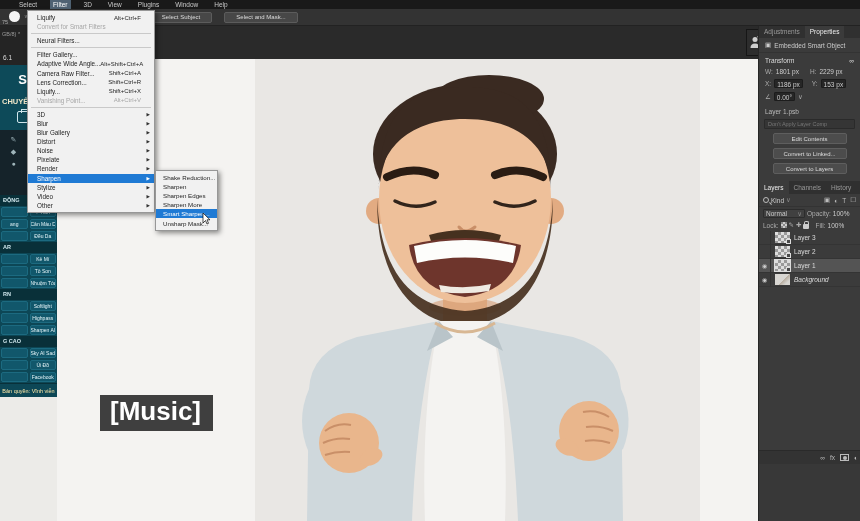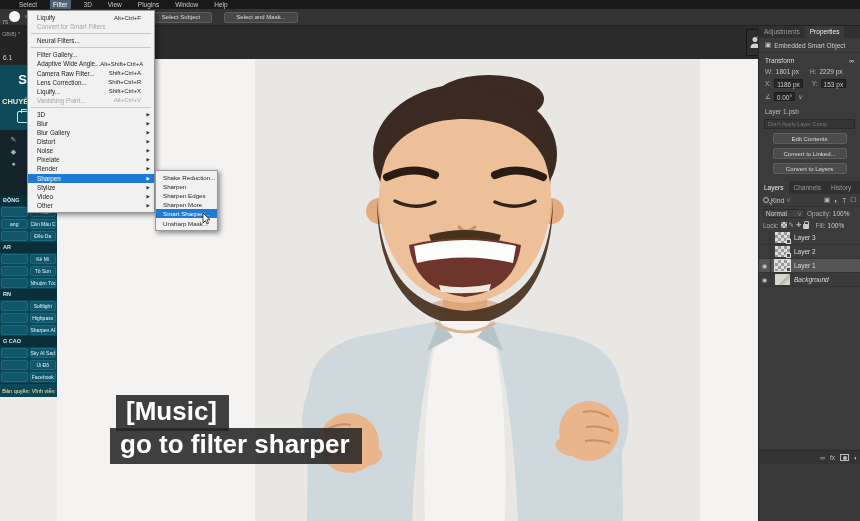--- a/index.html
+++ b/index.html
@@ -54,21 +54,21 @@
   .pasteboard-top { position:absolute; left:0; top:0; width:701px; height:34px; background:#2a2a2a; }
   .photo-svg { position:absolute; left:0; top:34px; }
 
   
   .dock-icon { position:absolute; left:746px; top:29px; width:19px; height:27px; background:#2d2d2d;
                border:1px solid #161616; z-index:6; display:flex; align-items:center; justify-content:center; }
 
   
   .caption { position:absolute; z-index:40; color:#fff; font-weight:bold; font-size:26px;
              background:rgba(38,38,38,0.88); padding:2px 12px 5px 10px; line-height:1.1; white-space:nowrap; }
-  .caption.l1 { left:116px; top:395px;text-align:center; }
+  .caption.l1 { left:100px; top:395px;text-align:center; }
   .caption.l2 { left:110px; top:428px; }
 
   
   .rpanel { position:absolute; left:758px; top:25px; width:102px; height:496px; background:#3b3b3b;
             border-left:1px solid #262626; z-index:6; font-size:6.5px; color:#ccc; overflow:hidden; }
   .ptabs { height:13px; background:#303030; display:flex; }
   .ptab { padding:0 5px; line-height:13px; color:#999; white-space:nowrap; }
   .ptab.active { background:#3b3b3b; color:#eee; }
   .row-embedded { height:15px; display:flex; align-items:center; gap:3px; padding-left:6px;
                   border-bottom:1px solid #333; white-space:nowrap; }
@@ -501,15 +501,14 @@
     <div class="smi">Sharpen Edges</div>
     <div class="smi">Sharpen More</div>
     <div class="smi hl">Smart Sharpen...</div>
     <div class="smi">Unsharp Mask...</div>
     <svg class="cursor-svg" width="8" height="12" viewBox="0 0 8 12">
       <polygon points="1,0 1,10 3.5,7.5 5,11 6.5,10.3 5,6.8 8,6.8" fill="#fff" stroke="#000" stroke-width="0.7"></polygon>
     </svg>
   </div>
 
   <div class="caption l1">[Music]</div>
-  <div class="caption l2">go to filter sharper</div>
 
 </div>
 
 </body></html>

